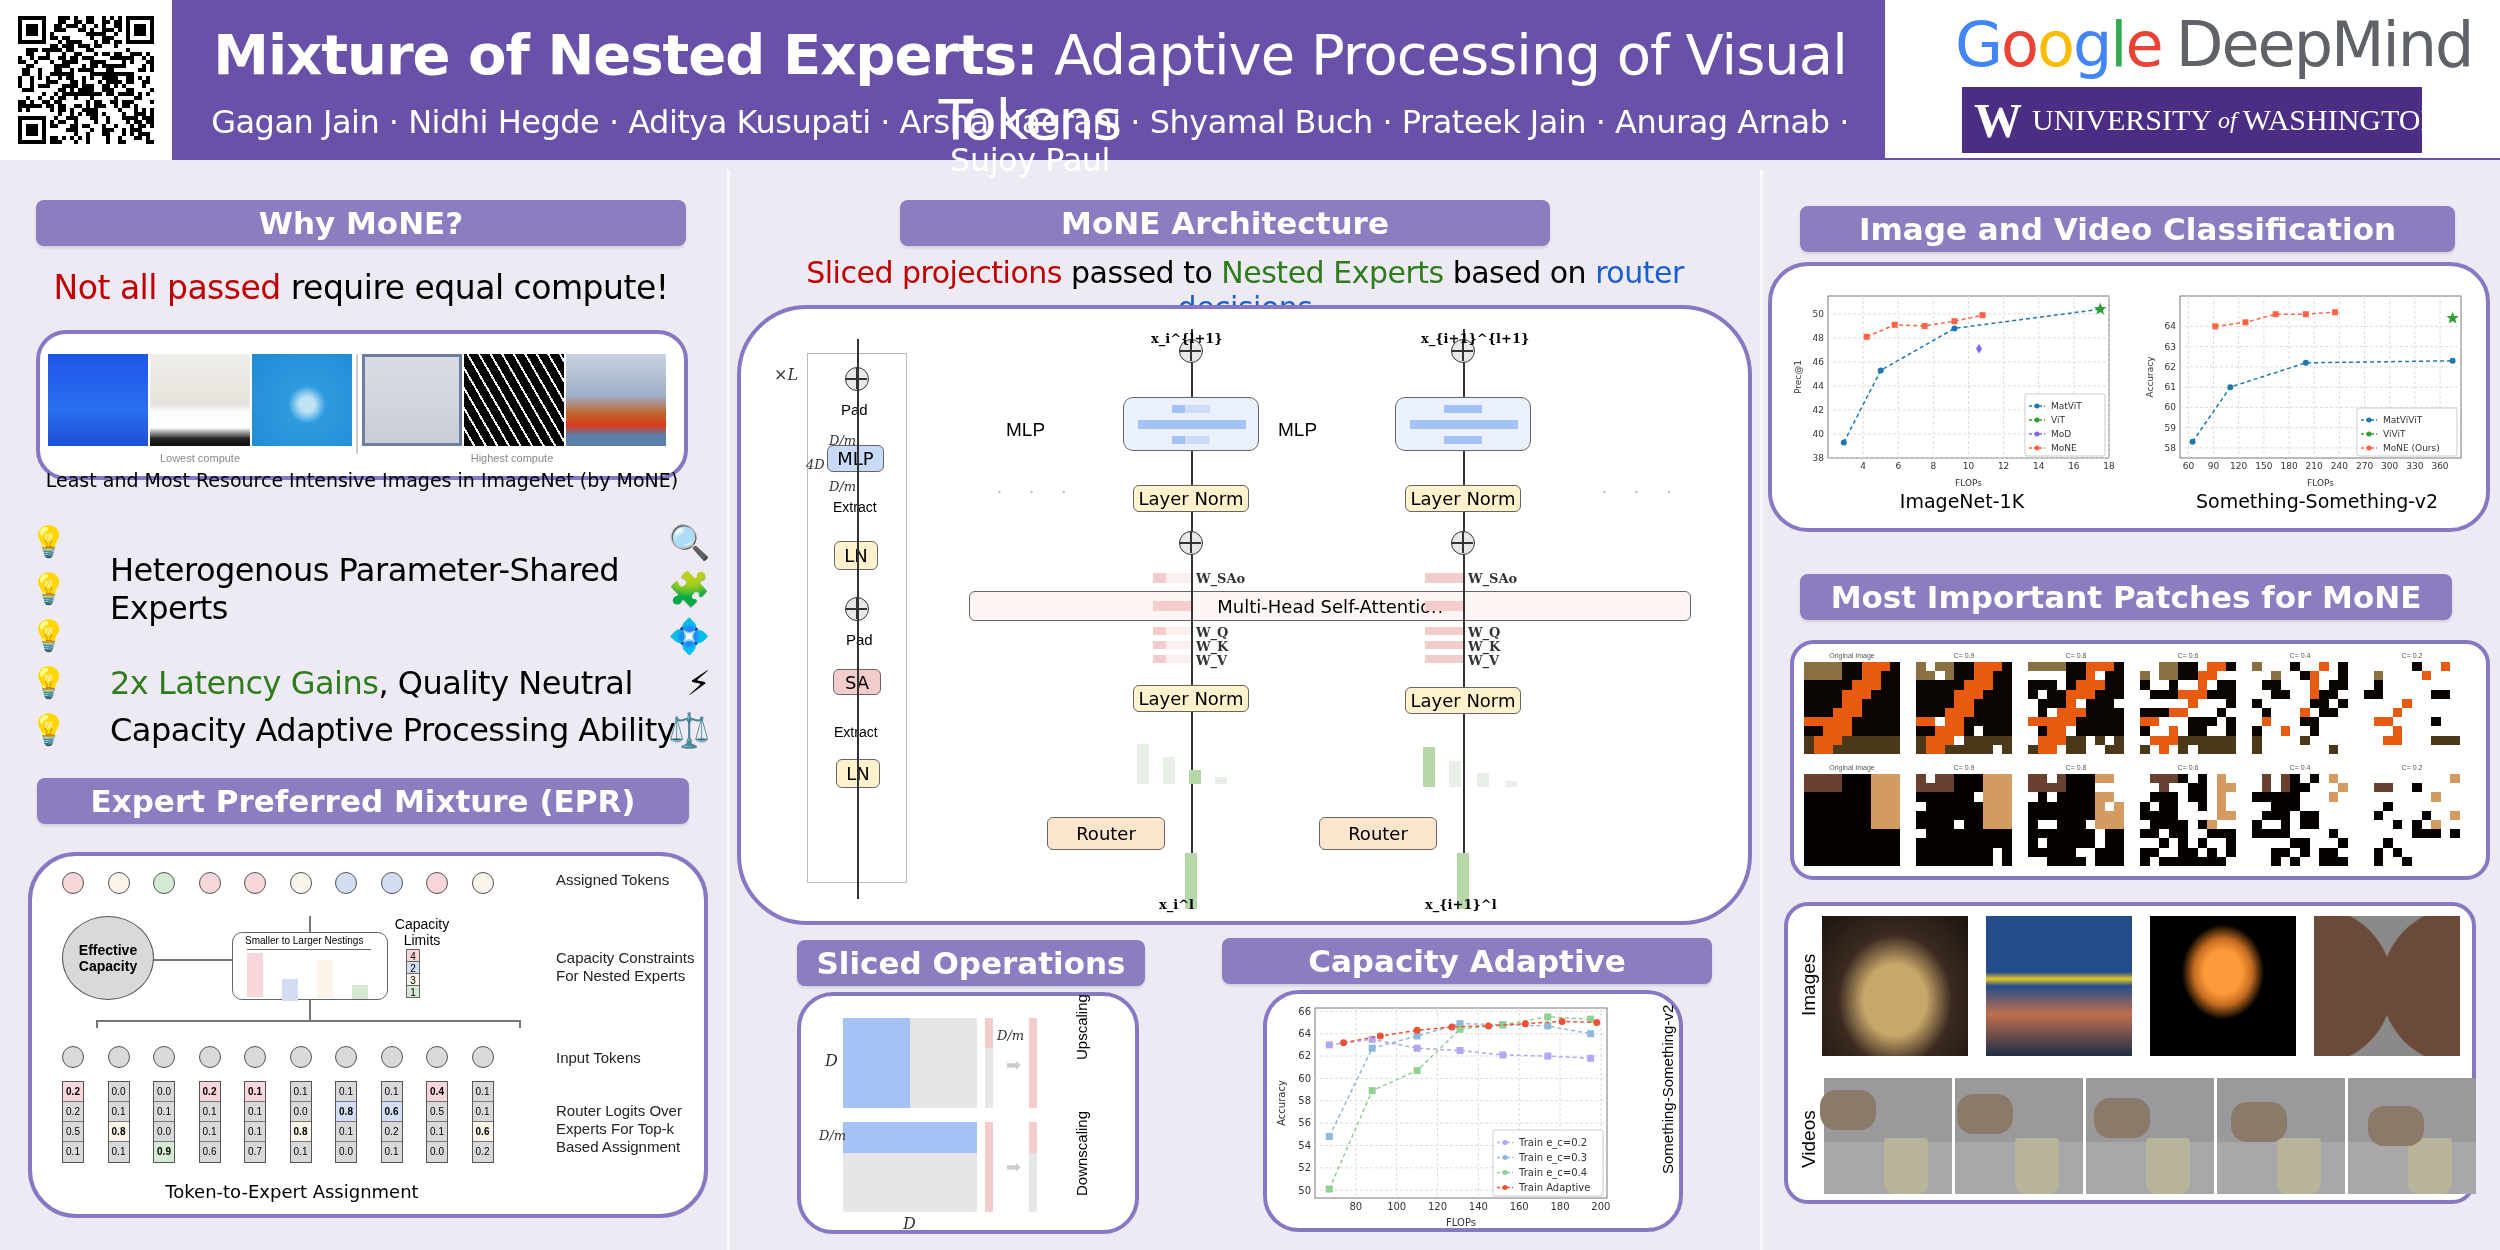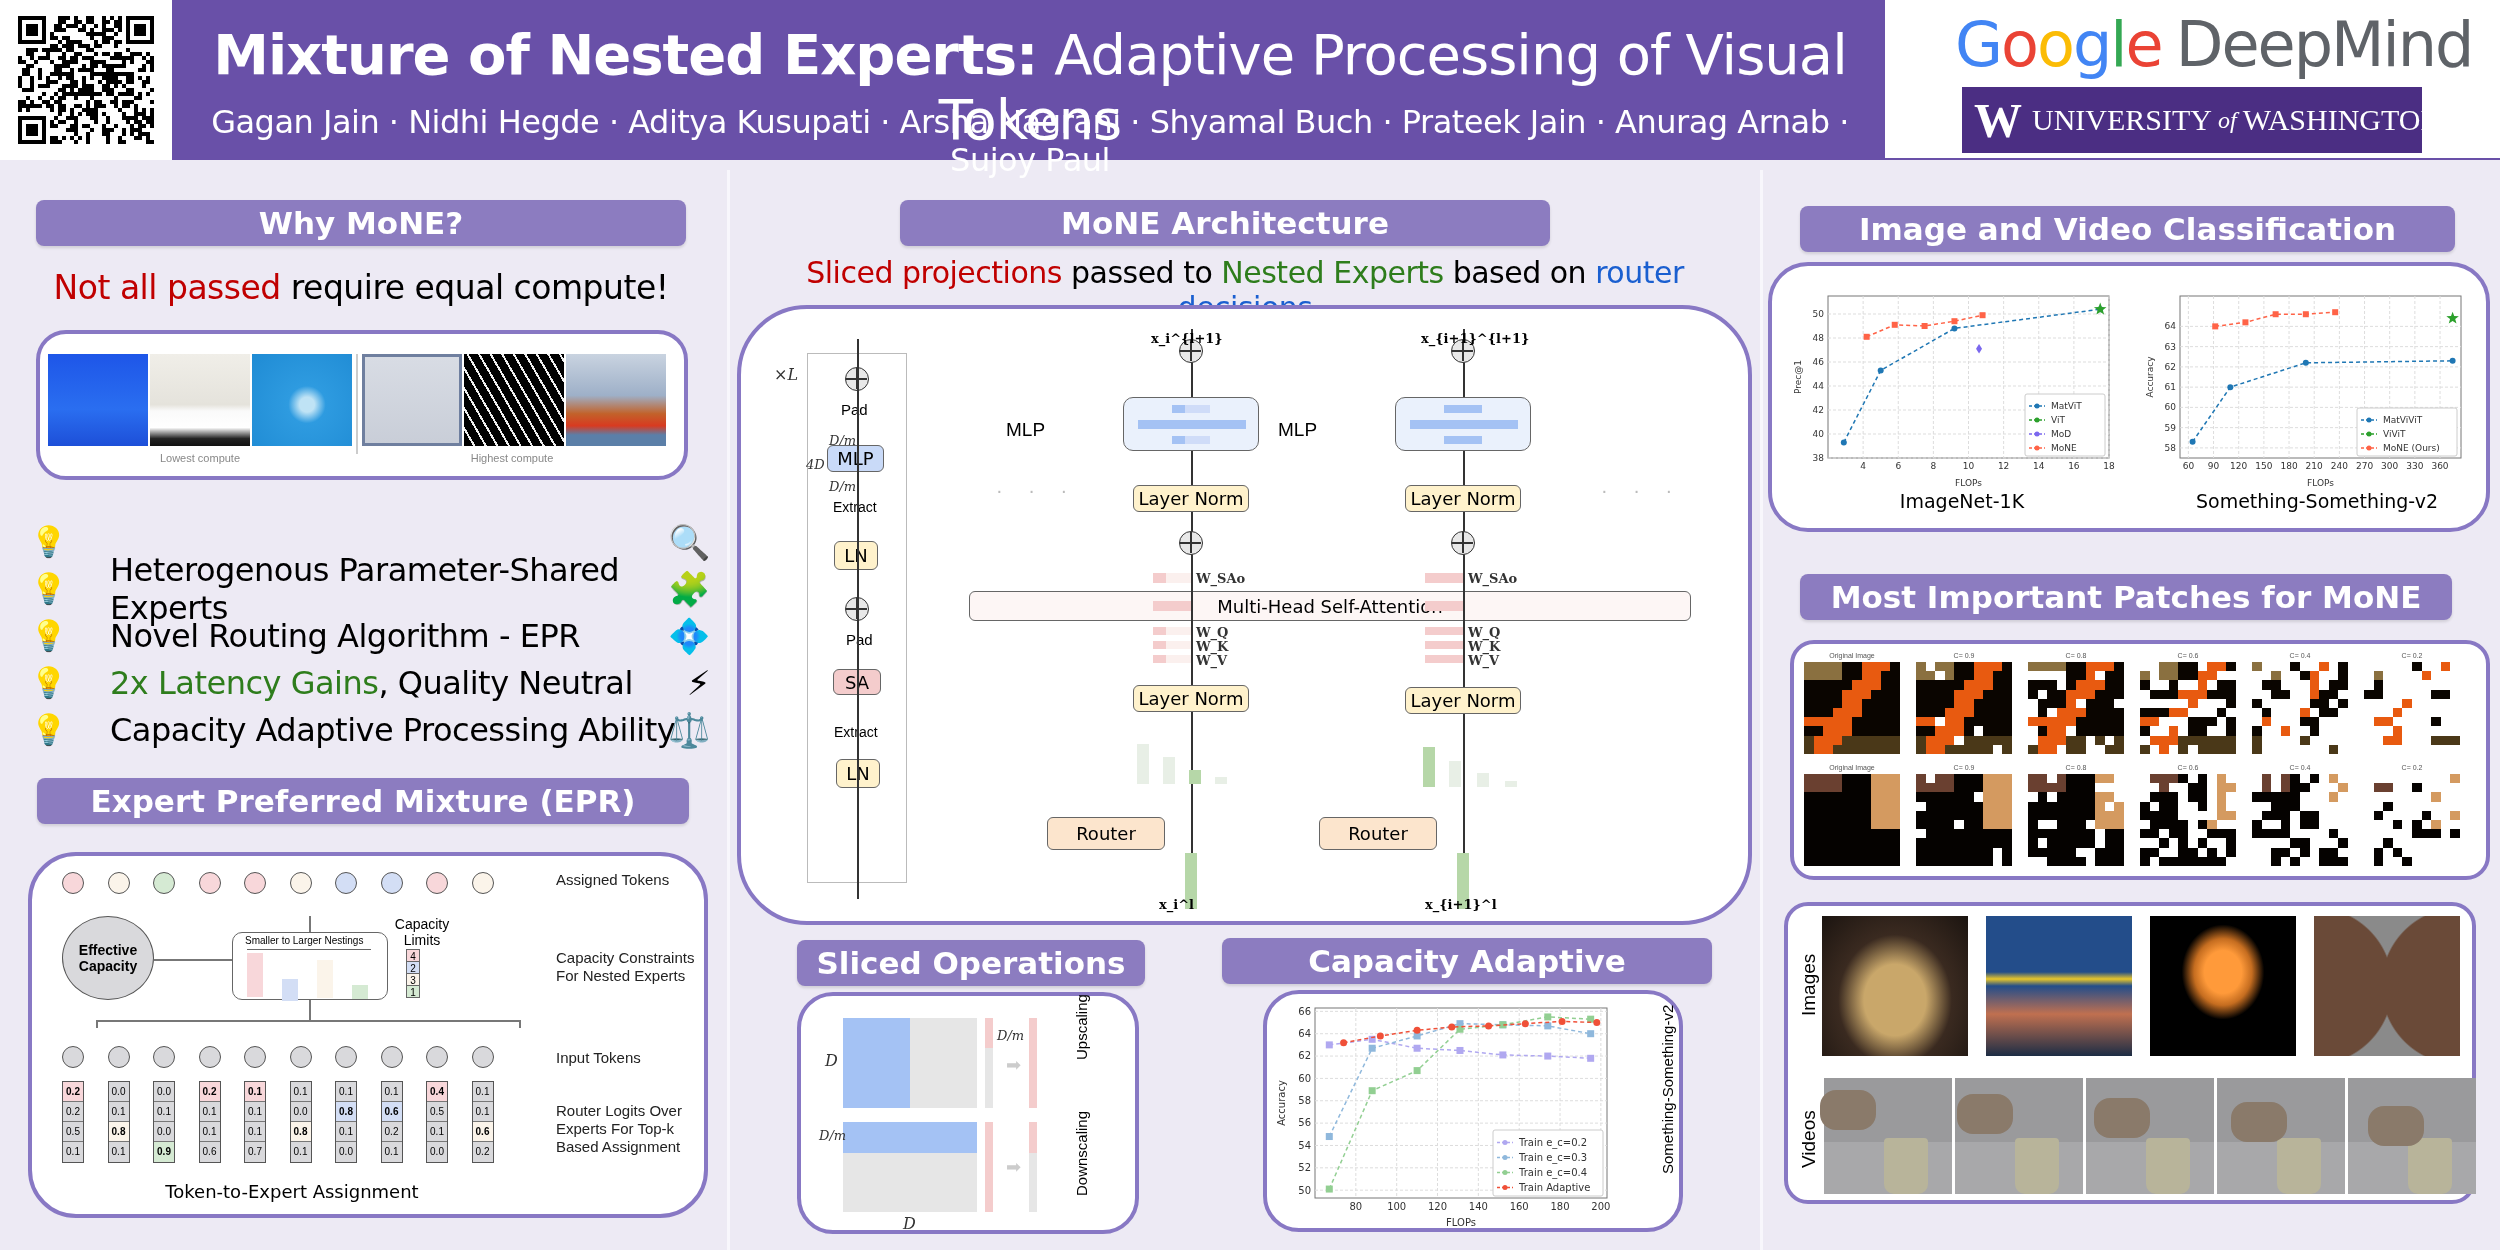--- a/index.html
+++ b/index.html
@@ -512,34 +512,34 @@
     <div class="thumb" style="left:0;background:linear-gradient(180deg,#1e56e8,#2a6ef0 60%,#1d4fd8);"></div>
     <div class="thumb" style="left:102px;background:linear-gradient(180deg,#f0eee8 0%,#e5e3dc 55%,#fafafa 62%,#fff 80%,#222 92%,#111);"></div>
     <div class="thumb" style="left:204px;background:radial-gradient(circle at 55% 55%,#bfe3f5 0 10%,#2e9be0 25%,#1f8bd4);"></div>
     <div style="position:absolute;left:308px;top:0;width:1.5px;height:100px;background:#ccc;"></div>
     <div class="thumb" style="left:314px;background:linear-gradient(180deg,#d8dce4,#c9ced8);border:3px solid #6f7f9f;"></div>
     <div class="thumb" style="left:416px;background:repeating-linear-gradient(60deg,#000 0 8px,#eee 8px 10px);"></div>
     <div class="thumb" style="left:518px;background:linear-gradient(180deg,#c9d3e0 0%,#9eb0c8 45%,#c2622a 65%,#d83a20 78%,#5b7fa8 88%);"></div>
   </div>
   <div class="abs" style="left:60px;top:118px;width:200px;text-align:center;font-size:11px;color:#888;">Lowest compute</div>
   <div class="abs" style="left:372px;top:118px;width:200px;text-align:center;font-size:11px;color:#888;">Highest compute</div>
+  <div class="abs txt" style="left:0;top:135px;width:644px;text-align:center;font-size:19px;">Least and Most Resource Intensive Images in ImageNet (by MoNE)</div>
 </div>
 <div class="abs" style="left:30px;top:518px;width:680px;">
   <div class="bullet-row" style="position:relative;">
       <span class="bulb">💡</span>
       <span class="bullet-icon">🔍</span>
     </div>
   <div class="bullet-row" style="position:relative;">
       <span class="bulb">💡</span>
       <span>Heterogenous Parameter-Shared Experts</span>
       <span class="bullet-icon">🧩</span>
     </div>
   <div class="bullet-row" style="position:relative;">
       <span class="bulb">💡</span>
-      <span>Novel Routing Algorithm - EPR</span>
       <span class="bullet-icon">💠</span>
     </div>
   <div class="bullet-row" style="position:relative;">
       <span class="bulb">💡</span>
       <span class="green">2x Latency Gains</span>
       <span>, Quality Neutral</span>
       <span class="bullet-icon">⚡</span>
     </div>
   <div class="bullet-row" style="position:relative;">
       <span class="bulb">💡</span>

